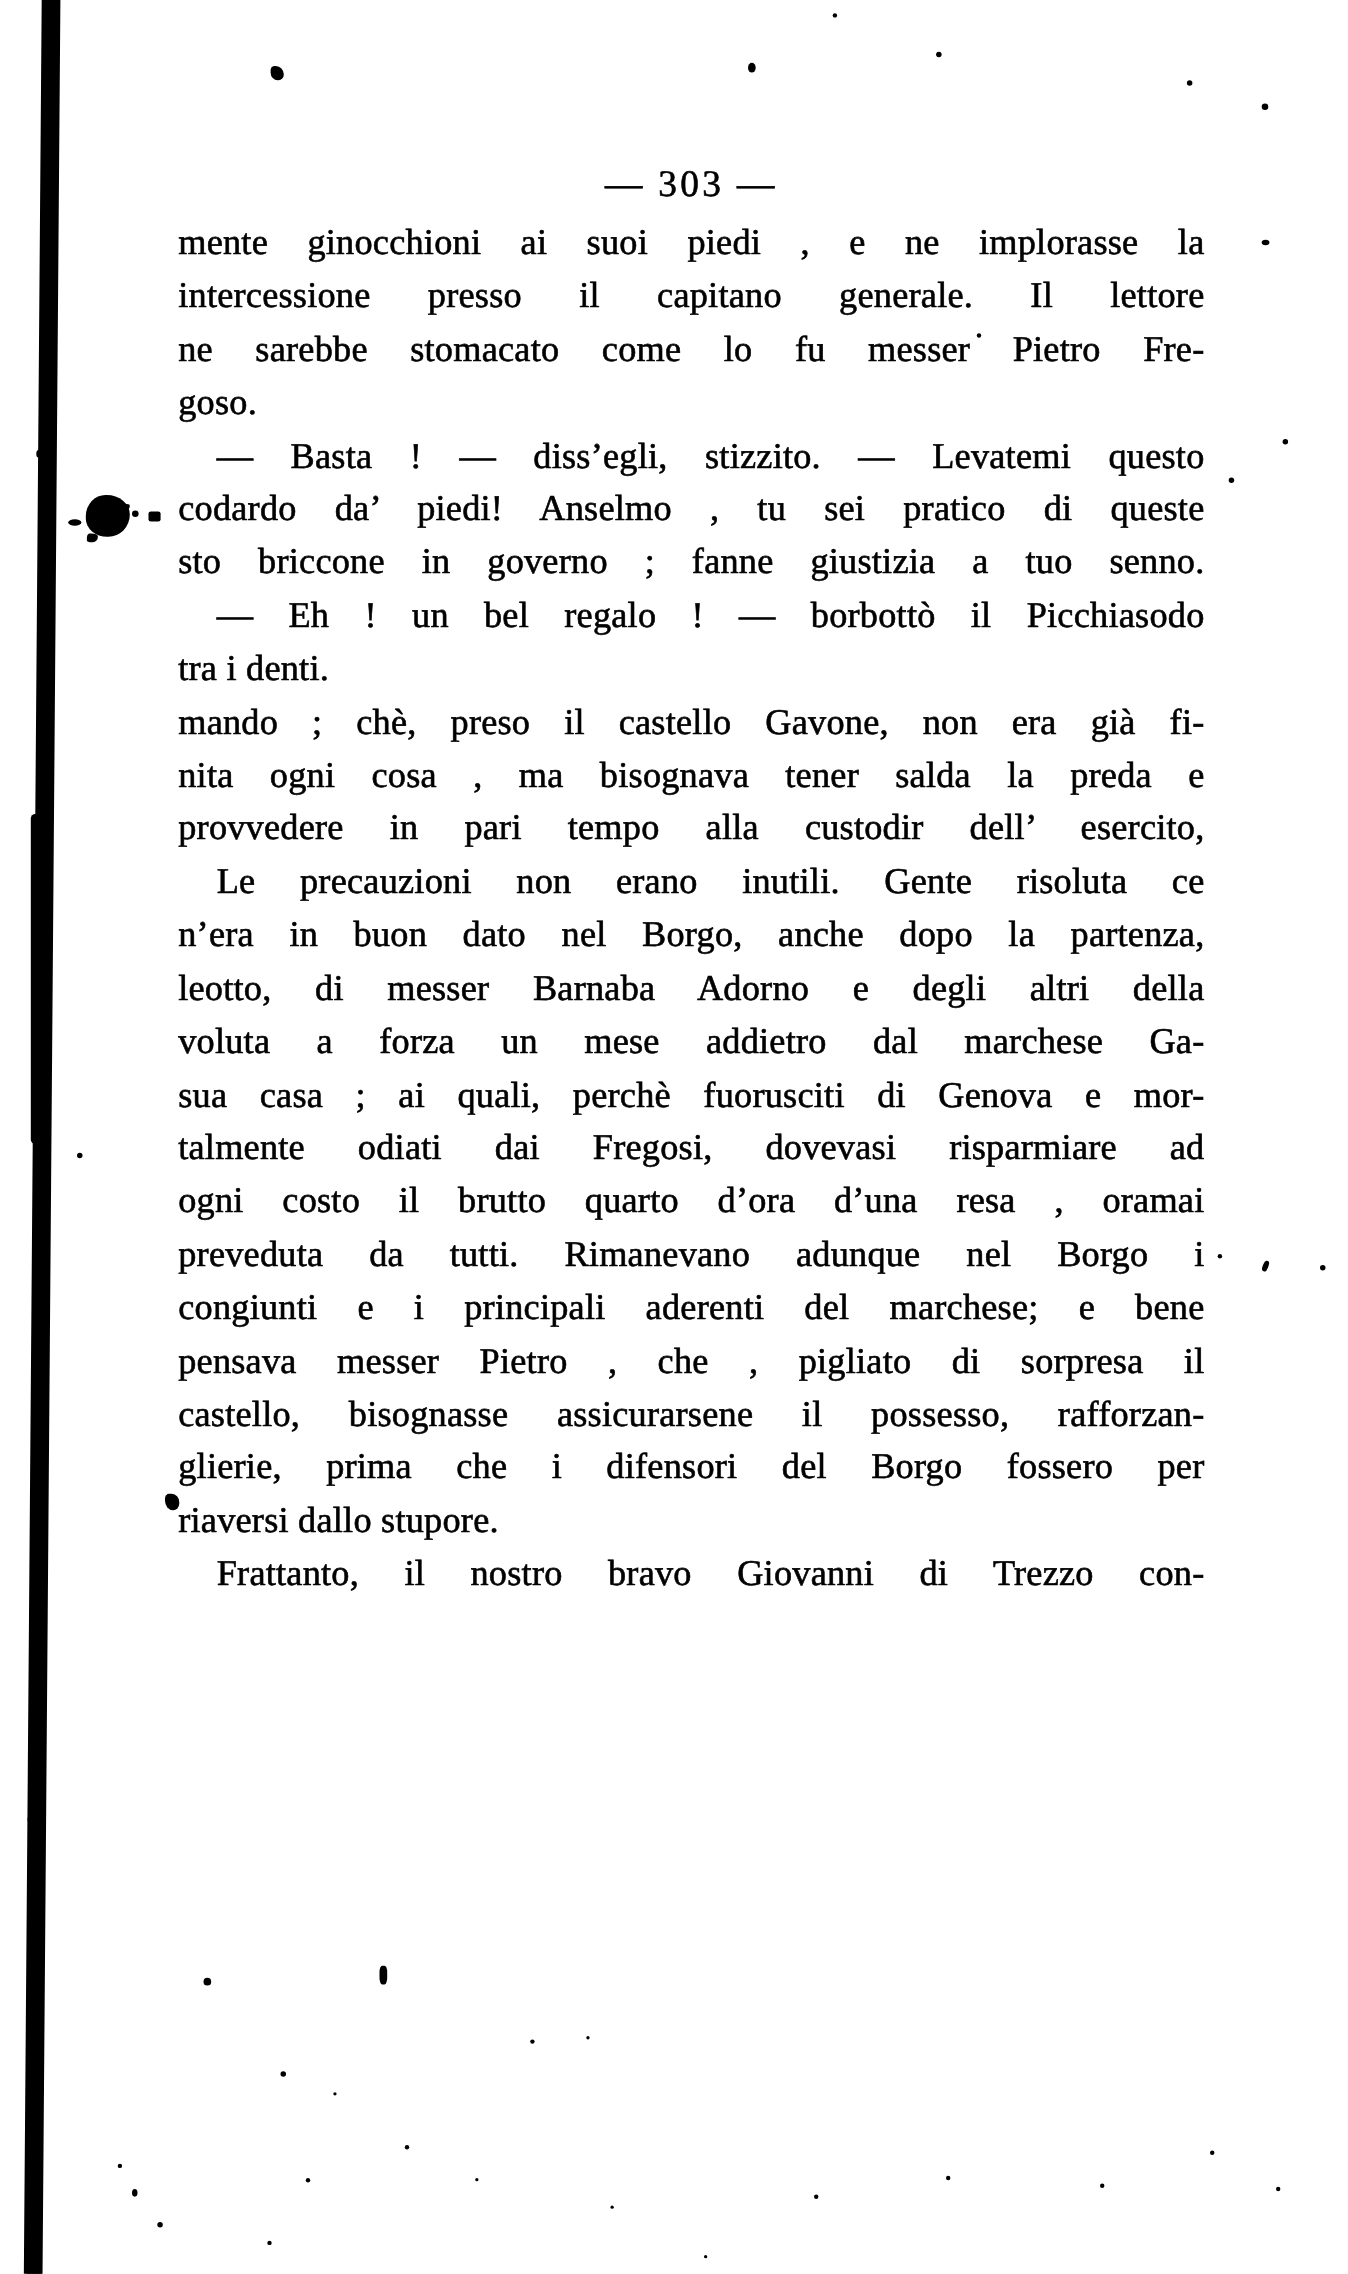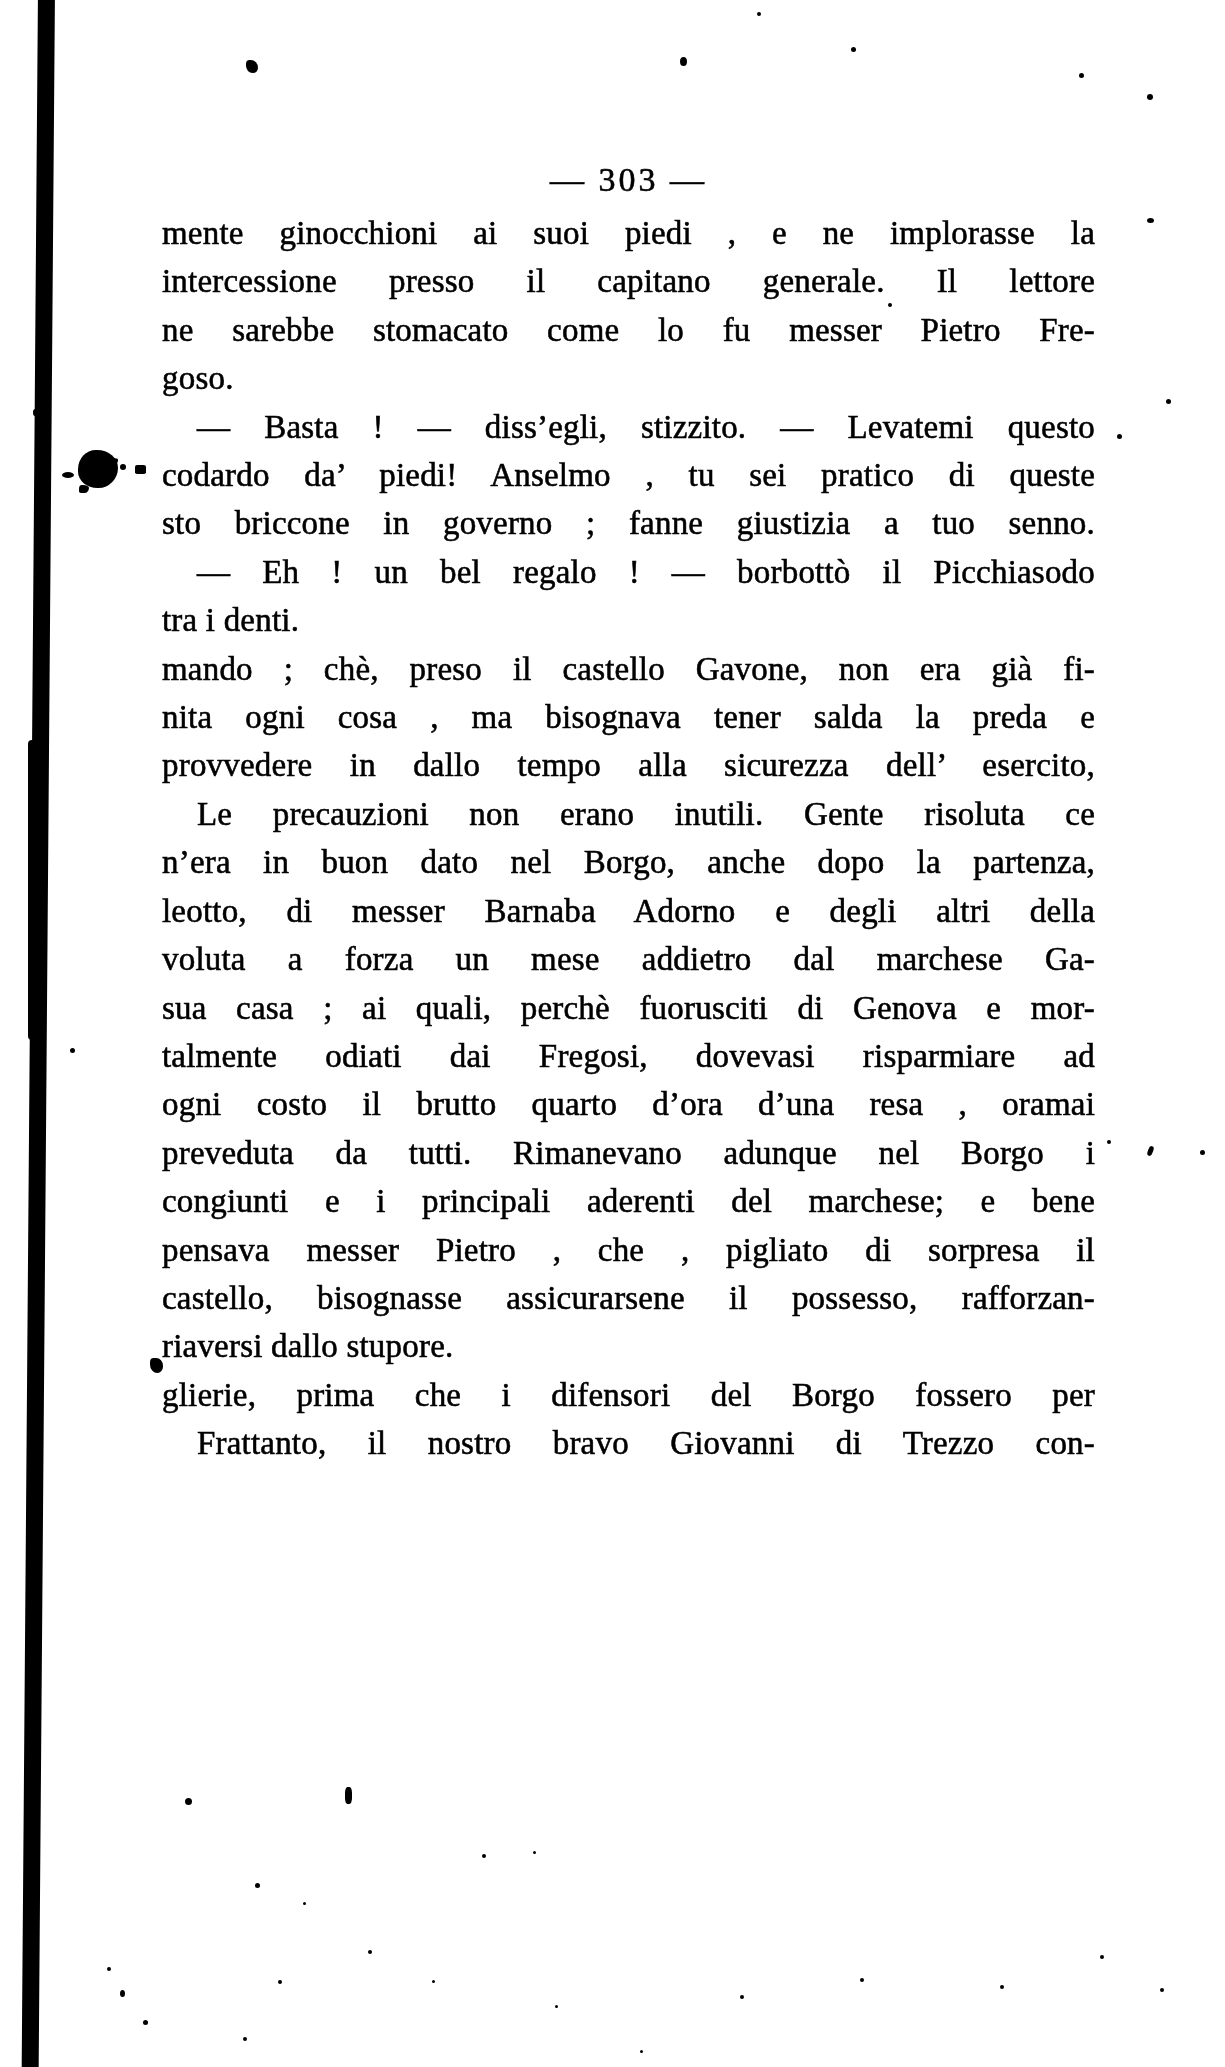--- a/index.html
+++ b/index.html
@@ -34,21 +34,21 @@
   }
   .scan-edge-bulge {
     position: absolute;
     background: #000;
     border-radius: 4px;
   }
   
   .text-block {
     position: absolute;
     left: 162px;
-    top: 160px;
+    top: 148px;
     width: 933px;
     font-size: 33px;
     line-height: 48.4px;
     -webkit-text-stroke: 0.55px #000;
     letter-spacing: 0.2px;
   }
   .page-number {
     display: block;
     height: 40px;
     line-height: 40px;
@@ -158,37 +158,37 @@
     </div>
 
     <div class="para">
       <div class="line indent">— Eh ! un bel regalo ! — borbottò il Picchiasodo</div>
       <div class="line end">tra i denti.</div>
     </div>
 
     <div class="para">
       <div class="line">mando ; chè, preso il castello Gavone, non era già fi-</div>
       <div class="line">nita ogni cosa , ma bisognava tener salda la preda e</div>
-      <div class="line">provvedere in dallo tempo alla sicurezza dell’ esercito,</div>
+      <div class="line">provvedere in pari tempo alla custodir dell’ esercito,</div>
     </div>
 
     <div class="para">
       <div class="line indent">Le precauzioni non erano inutili. Gente risoluta ce</div>
       <div class="line">n’era in buon dato nel Borgo, anche dopo la partenza,</div>
       <div class="line">leotto, di messer Barnaba Adorno e degli altri della</div>
       <div class="line">voluta a forza un mese addietro dal marchese Ga-</div>
       <div class="line">sua casa ; ai quali, perchè fuorusciti di Genova e mor-</div>
       <div class="line">talmente odiati dai Fregosi, dovevasi risparmiare ad</div>
       <div class="line">ogni costo il brutto quarto d’ora d’una resa , oramai</div>
       <div class="line">preveduta da tutti. Rimanevano adunque nel Borgo i</div>
       <div class="line">congiunti e i principali aderenti del marchese; e bene</div>
       <div class="line">pensava messer Pietro , che , pigliato di sorpresa il</div>
       <div class="line">castello, bisognasse assicurarsene il possesso, rafforzan-</div>
+      <div class="line">glierie, prima che i difensori del Borgo fossero per</div>
       <div class="line end">riaversi dallo stupore.</div>
-      <div class="line">glierie, prima che i difensori del Borgo fossero per</div>
     </div>
 
     <div class="para">
       <div class="line indent">Frattanto, il nostro bravo Giovanni di Trezzo con-</div>
     </div>
   </div>
 
 </div>
 
 </body></html>

